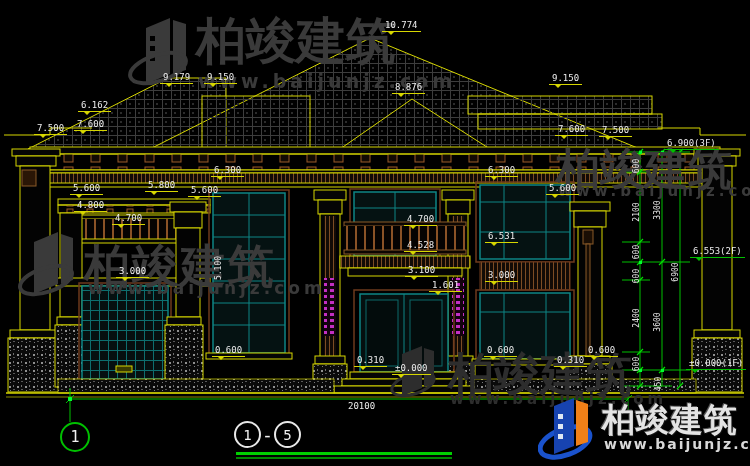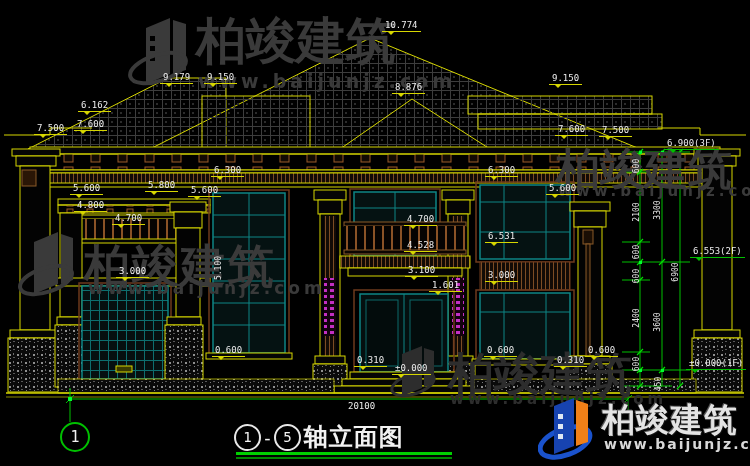--- a/index.html
+++ b/index.html
@@ -332,21 +332,20 @@
   <div class="hdim" style="left:348px;top:401px;">20100</div>
 
   <div class="bubble" style="left:60px;top:422px;">
     <span>1</span>
   </div>
 
   <div class="fig-title">
     <span class="circ">1</span>
     <span class="dash">-</span>
     <span class="circ">5</span>
-    <span class="ttl">轴立面图</span>
   </div>
   <div class="underline1"></div>
   <div class="underline2"></div>
 
   <div class="brand">
     <svg width="62" height="76" style="position:absolute;left:0;top:2px;">
       <ellipse cx="27" cy="52" rx="26" ry="13" fill="none" stroke="#1a52cc" stroke-width="5" transform="rotate(-20 27 52)"></ellipse>
       <polygon points="16,16 36,8 36,56 16,64" fill="#1743b0"></polygon>
       <polygon points="38,10 50,14 50,52 38,56" fill="#f08018"></polygon>
       <rect x="20" y="24" width="5" height="5" fill="#dfe6f2"></rect>

